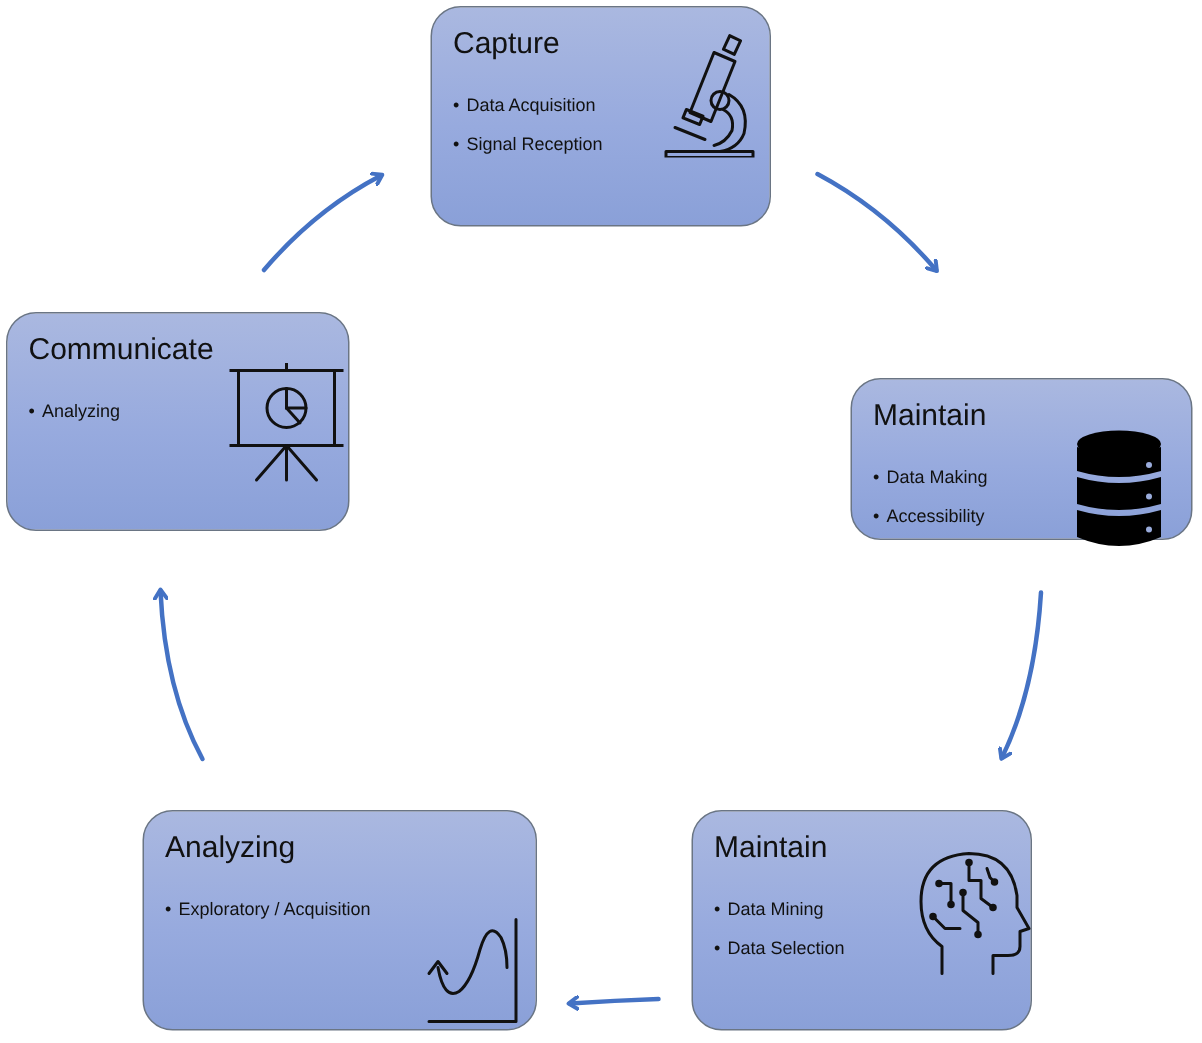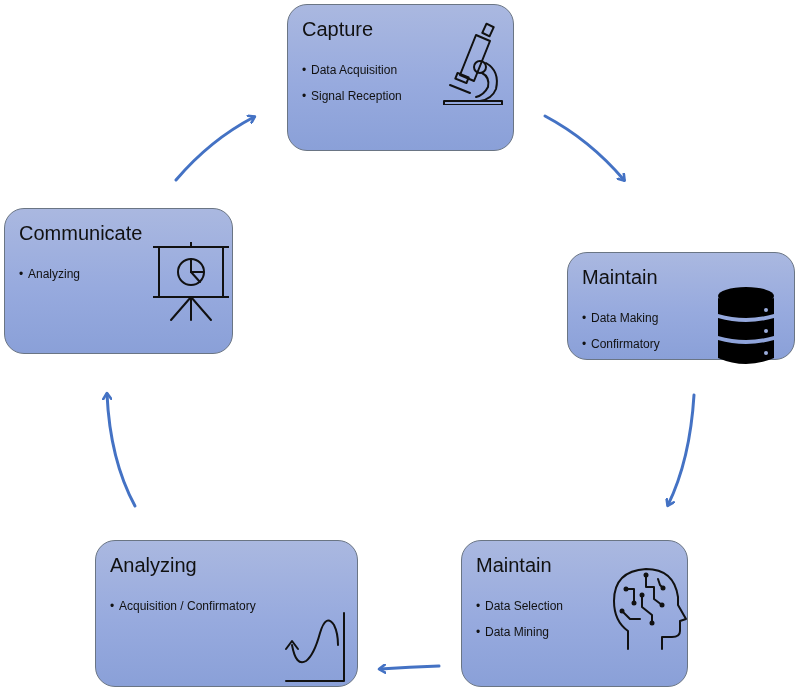--- a/index.html
+++ b/index.html
@@ -58,21 +58,21 @@
         <line x1="14" y1="66" x2="34" y2="74"></line>
         <rect x="8" y="82" width="58" height="4"></rect>
       </g>
     </svg>
   </div>
 
   <div class="box" id="maintain">
     <div class="title">Maintain</div>
     <ul>
       <li><span class="bullet">•</span><span>Data Making</span></li>
-      <li><span class="bullet">•</span><span>Confirmatory</span></li>
+      <li><span class="bullet">•</span><span>Accessibility</span></li>
     </ul>
     <svg class="icon" style="left:148px; top:33px;" width="60" height="82" viewBox="0 0 60 82">
       <g fill="#000">
         <ellipse cx="30" cy="10" rx="28" ry="9"></ellipse>
         <path d="M2,12 L2,28 Q30,36 58,28 L58,12 Q30,22 2,12 Z"></path>
         <path d="M2,32 L2,50 Q30,58 58,50 L58,32 Q30,40 2,32 Z"></path>
         <path d="M2,54 L2,72 Q30,84 58,72 L58,54 Q30,62 2,54 Z"></path>
       </g>
       <g fill="#9aacdc">
         <circle cx="50" cy="24" r="2"></circle>
@@ -100,36 +100,36 @@
         <line x1="38" y1="55" x2="38" y2="78"></line>
         <line x1="38" y1="55" x2="18" y2="78"></line>
         <line x1="38" y1="55" x2="58" y2="78"></line>
       </g>
     </svg>
   </div>
 
   <div class="box" id="analyzing">
     <div class="title">Analyzing</div>
     <ul>
-      <li><span class="bullet">•</span><span>Acquisition / Confirmatory</span></li>
+      <li><span class="bullet">•</span><span>Exploratory / Acquisition</span></li>
     </ul>
     <svg class="icon" style="left:188px; top:70px;" width="66" height="72" viewBox="0 0 66 72">
       <g fill="none" stroke="#111" stroke-width="2" stroke-linecap="round" stroke-linejoin="round">
         <path d="M60,2 L60,70 L2,70"></path>
         <path d="M8,34 Q12,56 22,50 Q30,44 36,22 Q42,2 50,14 Q54,22 54,34"></path>
         <path d="M2,38 L8,30 L14,38"></path>
       </g>
     </svg>
   </div>
 
   <div class="box" id="process">
     <div class="title">Maintain</div>
     <ul>
+      <li><span class="bullet">•</span><span>Data Mining</span></li>
       <li><span class="bullet">•</span><span>Data Selection</span></li>
-      <li><span class="bullet">•</span><span>Data Mining</span></li>
     </ul>
     <svg class="icon" style="left:150px; top:24px;" width="76" height="86" viewBox="0 0 76 86">
       <g fill="none" stroke="#111" stroke-width="2" stroke-linecap="round" stroke-linejoin="round">
         <path d="M16,84 L16,66 Q2,56 2,36 Q2,6 34,4 Q62,4 66,32 L66,40 L74,54 L68,56 L68,66 Q68,72 60,72 L50,72 L50,84"></path>
         <path d="M14,24 L22,24 L22,38"></path>
         <path d="M34,10 L34,22 L42,22 L42,34 L50,40"></path>
         <path d="M30,30 L30,42 L40,50 L40,58"></path>
         <path d="M10,46 L18,54 L28,54"></path>
         <path d="M46,14 L48,20 L50,22"></path>
       </g>

